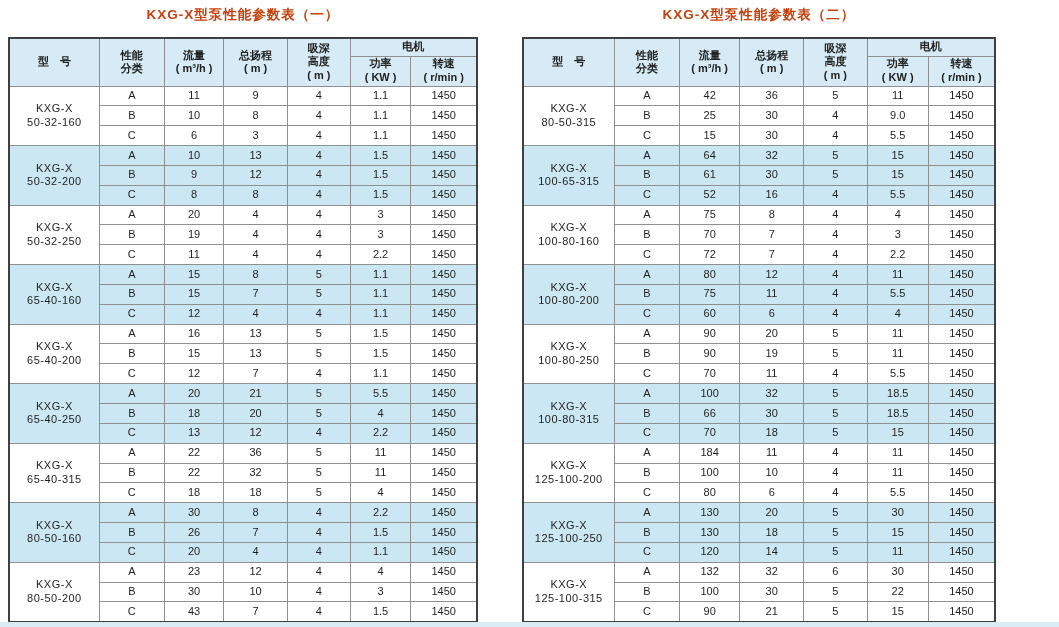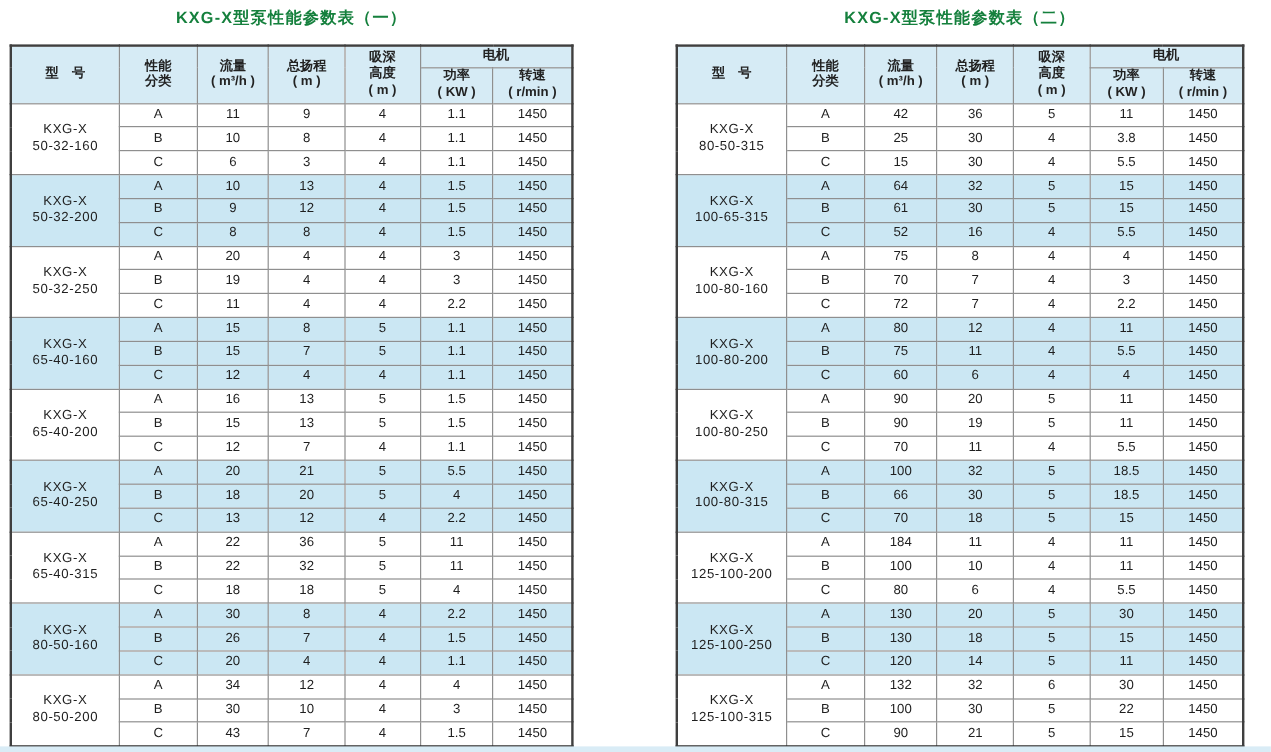--- a/index.html
+++ b/index.html
@@ -10,26 +10,26 @@
     position: relative; overflow: hidden;
     color: #1b1b1b;
   }
   .page { position: absolute; inset: 0; }
   .tables-row {
     display: flex; align-items: flex-start;
     padding-top: 7px;
   }
   .table-block { flex: 0 0 auto; }
   .table-block.left { width: 470px; margin-left: 8px; }
-  .table-block.right { width: 474px; margin-left: 85px; }
+  .table-block.right { width: 474px; margin-left: 44px; }
   .table-title {
     margin: 0 0 15px 0;
     font-size: 13.5px; line-height: 15px;
     font-weight: bold; text-align: center;
-    color: #15803d; letter-spacing: 1px;
+    color: #c2410c; letter-spacing: 1px;
   }
   table.pump-table {
     border-collapse: collapse; table-layout: fixed;
     width: 100%;
     border: 2px solid #3f3f3f;
     background: #ffffff;
   }
   .pump-table th, .pump-table td {
     border: 1px solid #8f8f8f;
     text-align: center; vertical-align: middle;
@@ -304,21 +304,21 @@
               <td>20</td>
               <td>4</td>
               <td>4</td>
               <td>1.1</td>
               <td>1450</td>
             </tr>
             <tr>
               <td class="model" rowspan="3">KXG-X
 80-50-200</td>
               <td>A</td>
-              <td>34</td>
+              <td>23</td>
               <td>12</td>
               <td>4</td>
               <td>4</td>
               <td>1450</td>
             </tr>
             <tr>
               <td>B</td>
               <td>30</td>
               <td>10</td>
               <td>4</td>
@@ -379,21 +379,21 @@
               <td>36</td>
               <td>5</td>
               <td>11</td>
               <td>1450</td>
             </tr>
             <tr>
               <td>B</td>
               <td>25</td>
               <td>30</td>
               <td>4</td>
-              <td>3.8</td>
+              <td>9.0</td>
               <td>1450</td>
             </tr>
             <tr>
               <td>C</td>
               <td>15</td>
               <td>30</td>
               <td>4</td>
               <td>5.5</td>
               <td>1450</td>
             </tr>

